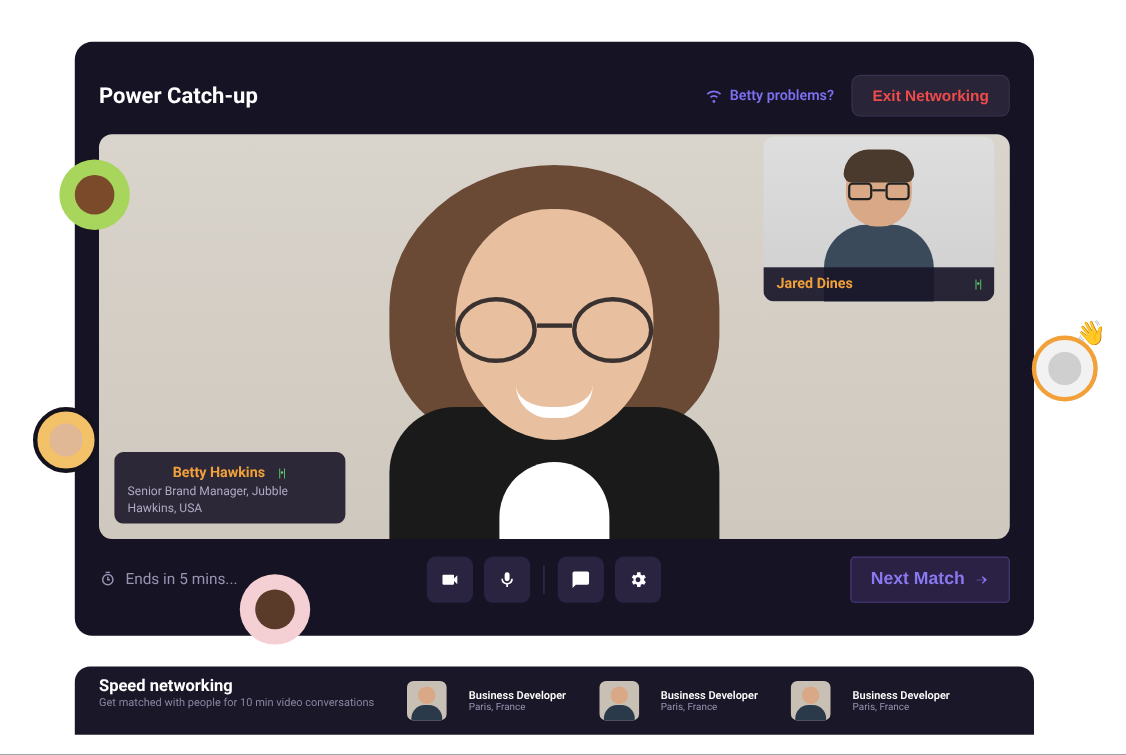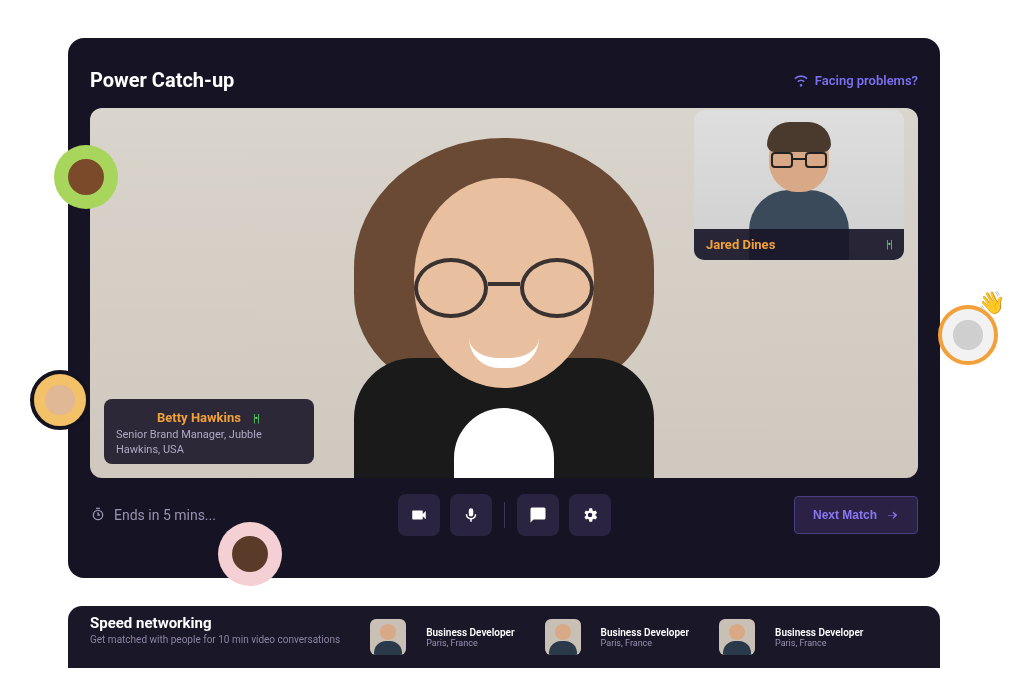--- a/index.html
+++ b/index.html
@@ -259,21 +259,21 @@
 .ctrl svg { width: 18px; height: 18px; fill: #fff; }
 .ctrl-divider {
   width: 1px; height: 26px;
   background: #3b3456;
   margin: 0 2px;
 }
 .next-btn {
   background: #2a2144;
   border: 1px solid #4a3d80;
   color: #8a78f0;
-  font-size: 12px;
+  font-size: 16px;
   font-weight: 700;
   padding: 11px 18px;
   border-radius: 4px;
   display: flex;
   align-items: center;
   gap: 8px;
   cursor: pointer;
 }
 
 
@@ -359,22 +359,23 @@
 
 <div class="window">
 
   <div class="header">
     <div class="title">Power Catch-up</div>
     <div class="header-right">
       <div class="problems">
         <svg width="16" height="16" viewBox="0 0 24 24">
             <path fill="#7c6ff0" d="M12 18a2 2 0 100 4 2 2 0 000-4zm-5.6-4.5a8 8 0 0111.2 0l-1.8 1.8a5.5 5.5 0 00-7.6 0zM2 9a14 14 0 0120 0l-1.8 1.8a11.5 11.5 0 00-16.4 0z"></path>
           </svg>
-        <span>Facing problems?</span>
-      </div>
+        <span>Betty problems?</span>
+      </div>
+      <button class="exit-btn">Exit Networking</button>
     </div>
   </div>
 
   <div class="video-main">
     <div class="main-person">
       <div class="main-hair"></div>
       <div class="main-body"></div>
       <div class="main-shirt"></div>
       <div class="main-face"></div>
       <div class="main-glasses">

